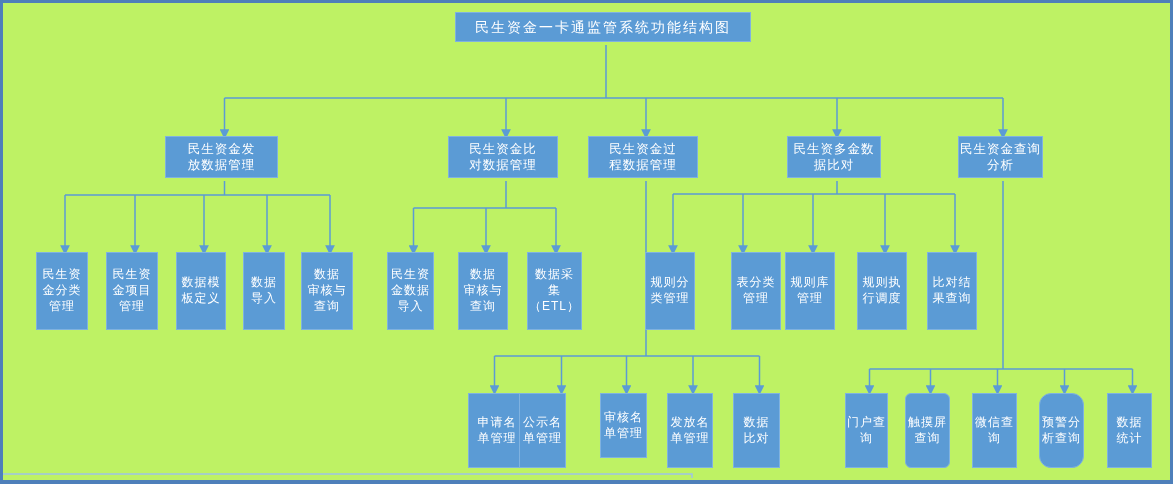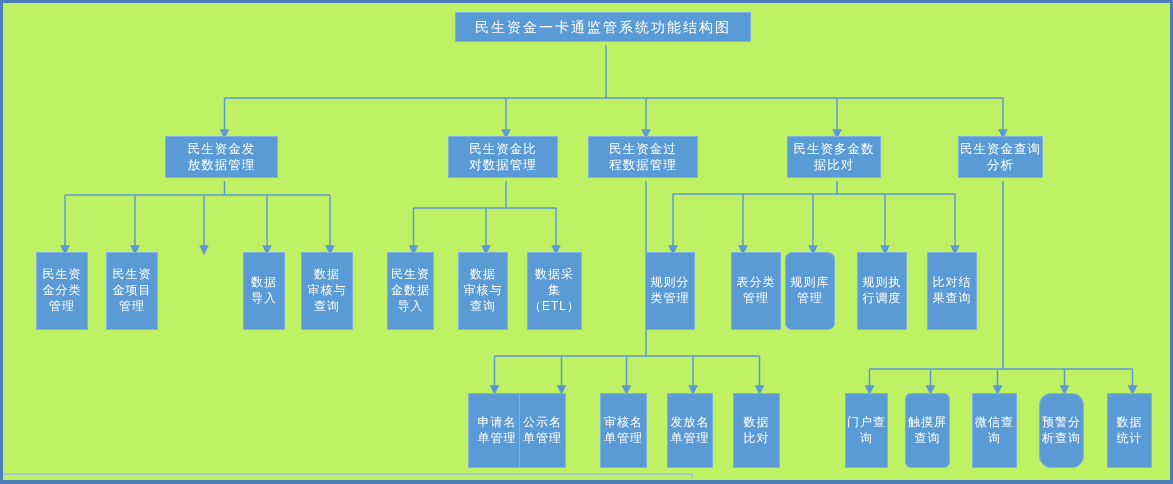--- a/index.html
+++ b/index.html
@@ -99,52 +99,54 @@
 据比对</div>
   <div class="node branch" style="left:955px;top:133px;width:85px;height:42px;">民生资金查询
 分析</div>
 
   <div class="node leaf" style="left:33px;top:249px;width:52px;height:78px;">民生资
 金分类
 管理</div>
   <div class="node leaf" style="left:103px;top:249px;width:52px;height:78px;">民生资
 金项目
 管理</div>
+  <div class="node leaf" style="left:173px;top:249px;width:50px;height:78px;">数据模
+板定义</div>
   <div class="node leaf" style="left:240px;top:249px;width:42px;height:78px;">数据
 导入</div>
   <div class="node leaf" style="left:298px;top:249px;width:52px;height:78px;">数据
 审核与
 查询</div>
 
   <div class="node leaf" style="left:384px;top:249px;width:47px;height:78px;">民生资
 金数据
 导入</div>
   <div class="node leaf" style="left:455px;top:249px;width:50px;height:78px;">数据
 审核与
 查询</div>
   <div class="node leaf" style="left:524px;top:249px;width:55px;height:78px;">数据采
 集
 （ETL）</div>
 
   <div class="node leaf" style="left:642px;top:249px;width:50px;height:78px;">规则分
 类管理</div>
   <div class="node leaf" style="left:712px;top:249px;width:50px;height:78px;margin-left:16px;">表分类
 管理</div>
-  <div class="node leaf" style="left:782px;top:249px;width:50px;height:78px;border-radius:7px;">规则库
+  <div class="node leaf" style="left:782px;top:249px;width:50px;height:78px;">规则库
 管理</div>
   <div class="node leaf" style="left:854px;top:249px;width:50px;height:78px;">规则执
 行调度</div>
   <div class="node leaf" style="left:924px;top:249px;width:50px;height:78px;">比对结
 果查询</div>
 
   <div class="node leaf" style="left:465px;top:390px;width:58px;height:75px;">申请名
 单管理</div>
   <div class="node leaf" style="left:516px;top:390px;width:47px;height:75px;">公示名
 单管理</div>
-  <div class="node leaf" style="left:597px;top:390px;width:47px;height:75px;">审核名
+  <div class="node leaf" style="left:597px;top:390px;width:47px;height:65px;">审核名
 单管理</div>
   <div class="node leaf" style="left:664px;top:390px;width:46px;height:75px;">发放名
 单管理</div>
   <div class="node leaf" style="left:730px;top:390px;width:47px;height:75px;">数据
 比对</div>
 
   <div class="node leaf" style="left:842px;top:390px;width:43px;height:75px;">门户查
 询</div>
   <div class="node leaf" style="left:902px;top:390px;width:45px;height:75px;border-radius:6px;">触摸屏
 查询</div>

